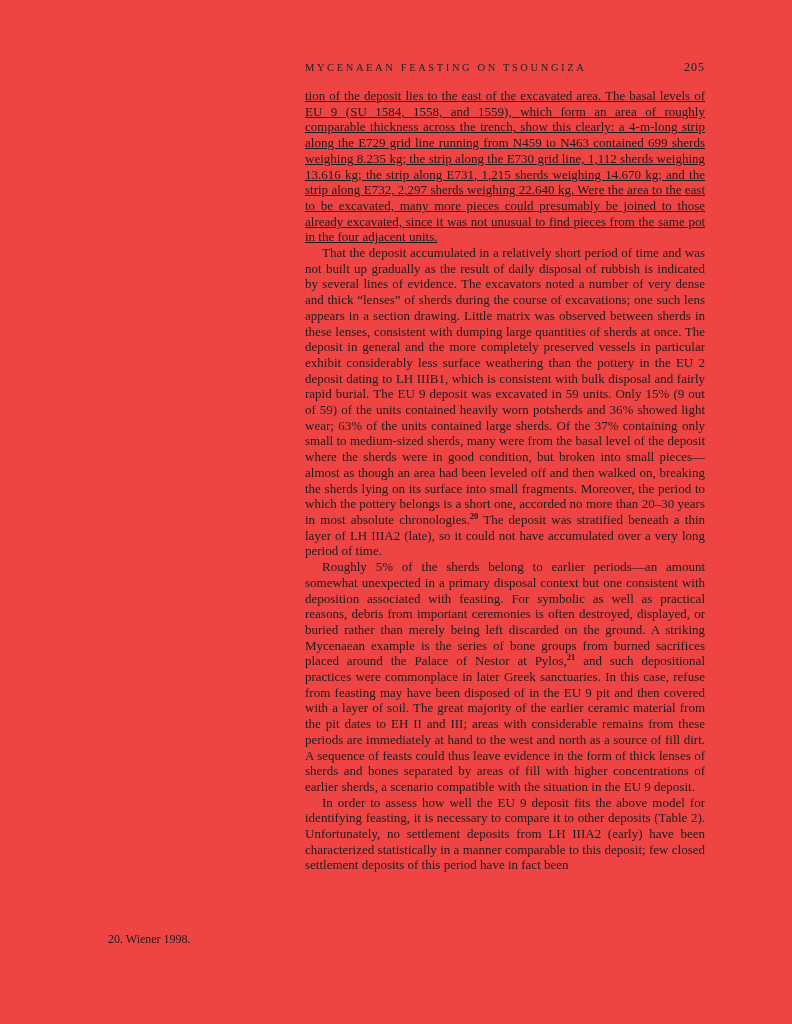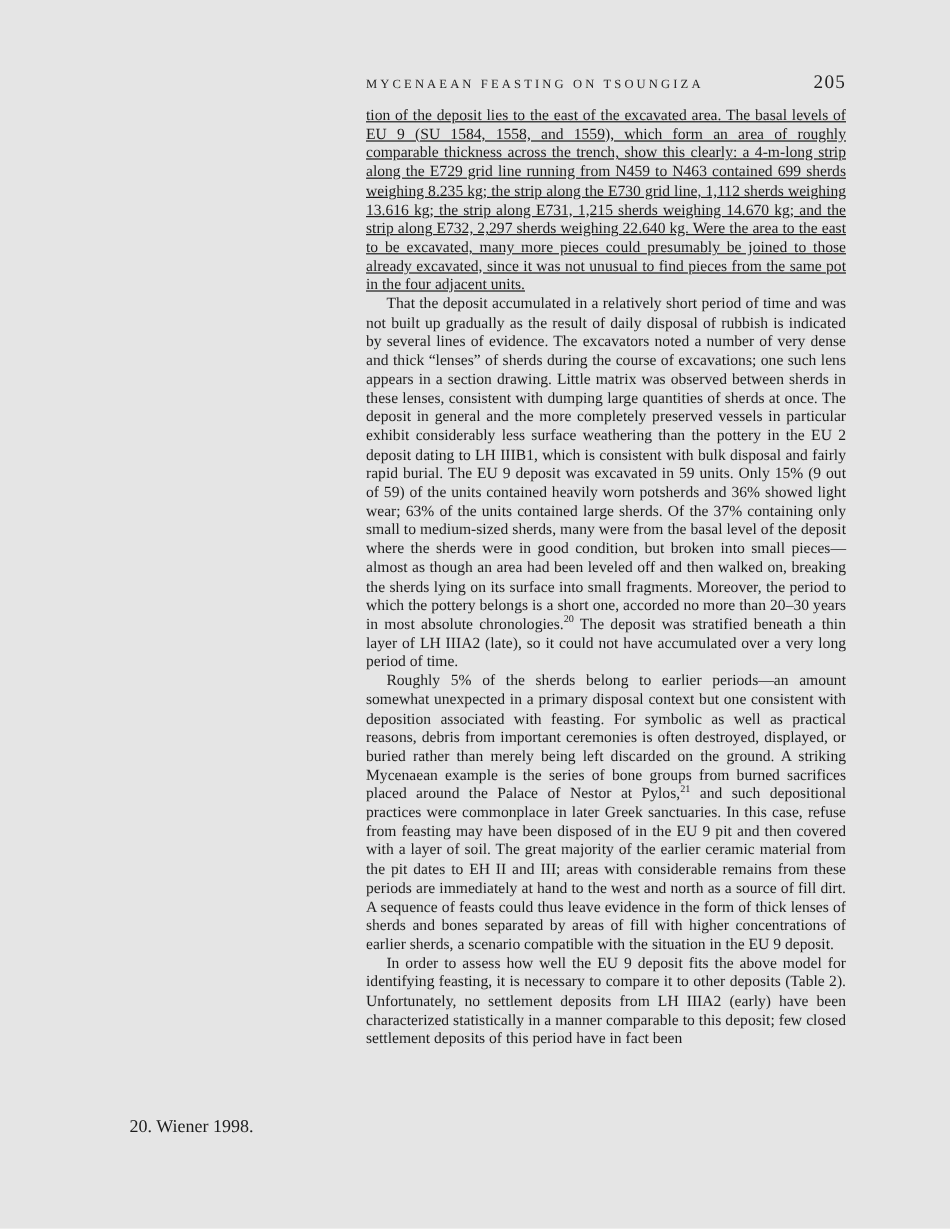--- a/index.html
+++ b/index.html
@@ -4,41 +4,41 @@
 <style>
   html, body {
     margin: 0;
     padding: 0;
     background: #fdfdfb;
   }
   .page {
     position: relative;
     width: 792px;
     height: 1024px;
-    background: #e5e5e5;
+    background: #ef4444;
     color: #1c1c1c;
     font-family: "Liberation Serif", "DejaVu Serif", serif;
     overflow: hidden;
   }
   .running-header {
     position: absolute;
     left: 305px;
     top: 60px;
     width: 400px;
     display: flex;
     justify-content: space-between;
     align-items: baseline;
   }
   .running-head {
     font-size: 10.5px;
     letter-spacing: 2.6px;
     color: #222;
   }
   .page-number {
-    font-size: 16px;
+    font-size: 12px;
     letter-spacing: 1px;
     color: #222;
   }
   .text-block {
     position: absolute;
     left: 305px;
     top: 88px;
     width: 400px;
     font-size: 13px;
     line-height: 15.7px;
@@ -49,27 +49,28 @@
     text-indent: 17px;
   }
   .para.no-indent {
     text-indent: 0;
     text-decoration: underline;
   }
   .fn-ref {
     font-size: 8.5px;
     line-height: 0;
     vertical-align: super;
+    font-weight: bold;
   }
   .footnotes {
     position: absolute;
     left: 88px;
     top: 932px;
     width: 200px;
-    font-size: 15px;
+    font-size: 12px;
     line-height: 15.2px;
     text-align: left;
   }
   .footnote {
     margin: 0;
     text-indent: 20px;
   }
 </style>
 </head>
 <body>

